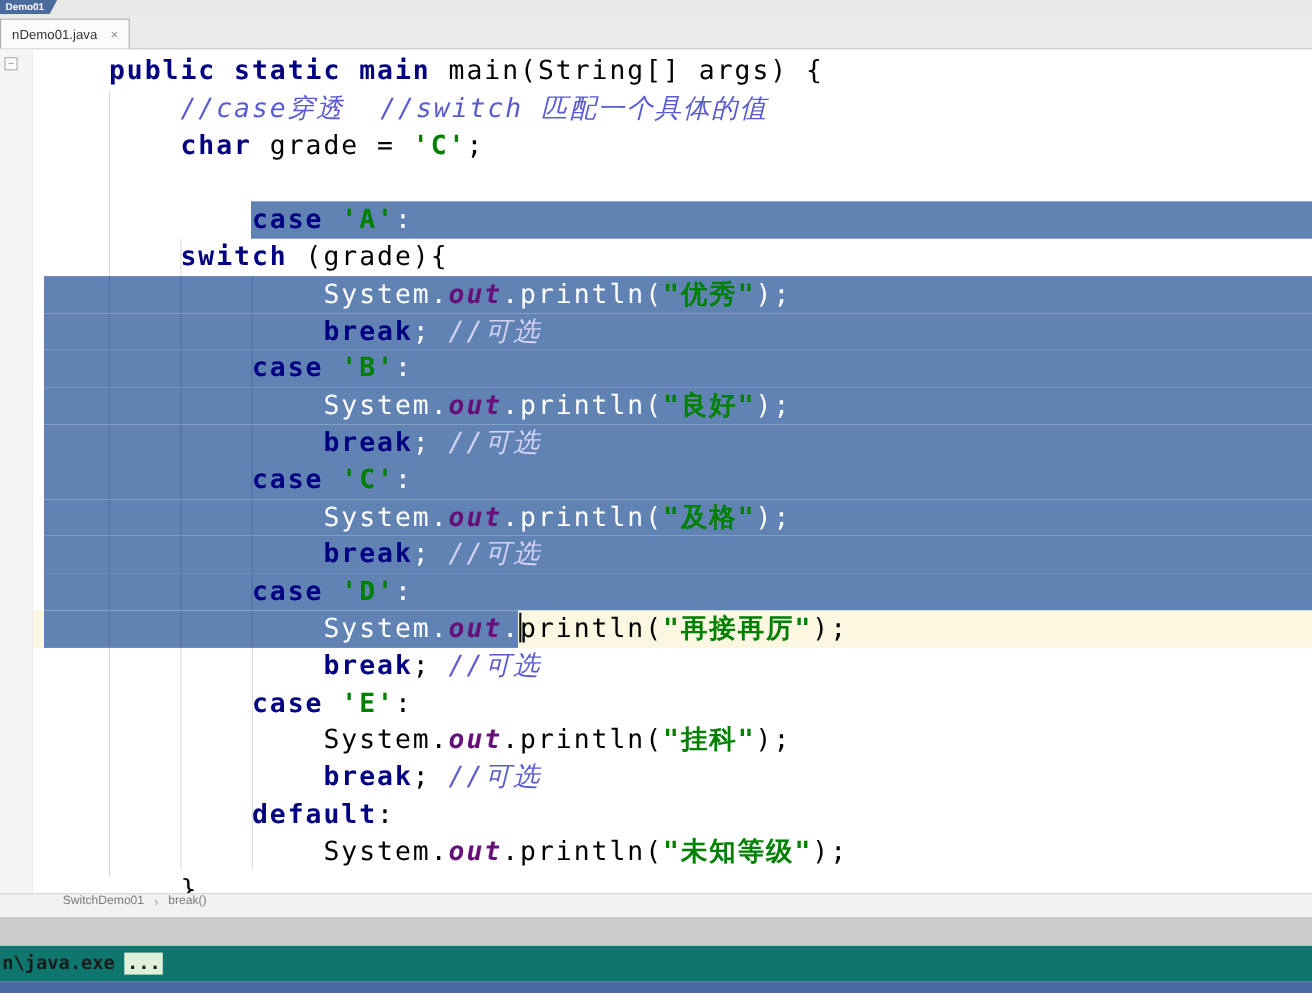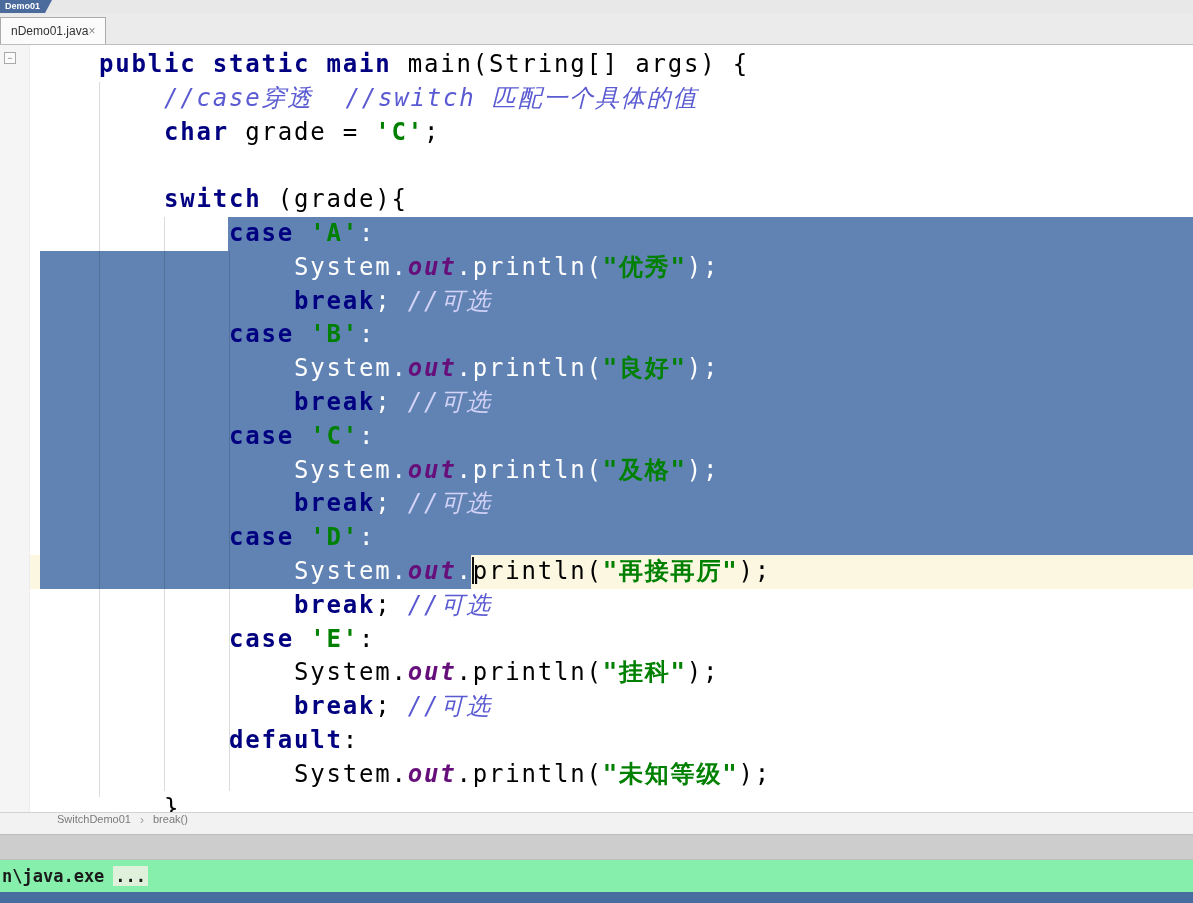--- a/index.html
+++ b/index.html
@@ -25,21 +25,21 @@
 
   
   .tabbar {
     position:absolute; top:14px; left:0; right:0; height:31px;
     background:#EBEBEB; border-bottom:1px solid #BDBDBD;
   }
   .tab {
     position:absolute; left:0; top:3px; bottom:0;
     background:#FBFBFB;
     border:1px solid #ABABAB; border-bottom:none;
-    display:flex; align-items:center; gap:0;
+    display:flex; align-items:center; gap:12px;
     padding:0 10px;
     font-size:12px; color:#333333;
   }
   .tab .tab-close { color:#8A8A8A; font-size:12px; line-height:12px; cursor:pointer; }
 
   
   .editor {
     position:absolute; top:45px; left:0; right:0; height:767px;
     background:#ffffff; overflow:hidden;
   }
@@ -94,21 +94,21 @@
   }
   .crumbbar .sep { color:#A0A0A0; font-size:12px; }
 
   
   .band {
     position:absolute; top:834px; left:0; right:0; height:26px;
     background:#CDCDCD; border-top:1px solid #BDBDBD; border-bottom:1px solid #BFBFBF;
   }
   .console {
     position:absolute; top:860px; left:0; right:0; height:32px;
-    background:#86efac;
+    background:#0f766e;
     font-family:"DejaVu Sans Mono", monospace;
     font-size:17px; font-weight:bold; color:#1A1A1A;
     display:flex; align-items:center; padding-left:2px;
   }
   .console .hl { background:#DFF0DB; margin-left:9px; padding:0 2px; }
   .bluebar {
     position:absolute; top:892px; left:0; right:0; height:11px;
     background:var(--bar,#476C9F);
   }
 </style>
@@ -128,22 +128,22 @@
 
 <div class="editor">
   <div class="gutter">
     <div class="fold">−</div>
   </div>
   <div class="code">
       <div class="line bg-none"><span class="tok plain">    </span><span class="tok kw">public</span><span class="tok plain"> </span><span class="tok kw">static</span><span class="tok plain"> </span><span class="tok kw">main</span><span class="tok plain"> main(String[] args) {</span></div>
       <div class="line bg-none"><span class="tok plain">        </span><span class="tok comment">//case穿透  //switch 匹配一个具体的值</span></div>
       <div class="line bg-none"><span class="tok plain">        </span><span class="tok kw">char</span><span class="tok plain"> grade = </span><span class="tok str">'C'</span><span class="tok plain">;</span></div>
       <div class="line bg-none"><span class="tok plain"></span></div>
+      <div class="line bg-fromtext"><span class="tok plain sel">            </span><span class="tok kw sel">case</span><span class="tok plain sel"> </span><span class="tok str sel">'A'</span><span class="tok plain sel">:</span></div>
       <div class="line bg-none"><span class="tok plain">        </span><span class="tok kw">switch</span><span class="tok plain"> (grade){</span></div>
-      <div class="line bg-fromtext"><span class="tok plain sel">            </span><span class="tok kw sel">case</span><span class="tok plain sel"> </span><span class="tok str sel">'A'</span><span class="tok plain sel">:</span></div>
       <div class="line bg-full"><span class="tok plain sel">                System.</span><span class="tok field sel">out</span><span class="tok plain sel">.println(</span><span class="tok str sel">"优秀"</span><span class="tok plain sel">);</span></div>
       <div class="line bg-full"><span class="tok plain sel">                </span><span class="tok kw sel">break</span><span class="tok plain sel">; </span><span class="tok comment sel">//可选</span></div>
       <div class="line bg-full"><span class="tok plain sel">            </span><span class="tok kw sel">case</span><span class="tok plain sel"> </span><span class="tok str sel">'B'</span><span class="tok plain sel">:</span></div>
       <div class="line bg-full"><span class="tok plain sel">                System.</span><span class="tok field sel">out</span><span class="tok plain sel">.println(</span><span class="tok str sel">"良好"</span><span class="tok plain sel">);</span></div>
       <div class="line bg-full"><span class="tok plain sel">                </span><span class="tok kw sel">break</span><span class="tok plain sel">; </span><span class="tok comment sel">//可选</span></div>
       <div class="line bg-full"><span class="tok plain sel">            </span><span class="tok kw sel">case</span><span class="tok plain sel"> </span><span class="tok str sel">'C'</span><span class="tok plain sel">:</span></div>
       <div class="line bg-full"><span class="tok plain sel">                System.</span><span class="tok field sel">out</span><span class="tok plain sel">.println(</span><span class="tok str sel">"及格"</span><span class="tok plain sel">);</span></div>
       <div class="line bg-full"><span class="tok plain sel">                </span><span class="tok kw sel">break</span><span class="tok plain sel">; </span><span class="tok comment sel">//可选</span></div>
       <div class="line bg-full"><span class="tok plain sel">            </span><span class="tok kw sel">case</span><span class="tok plain sel"> </span><span class="tok str sel">'D'</span><span class="tok plain sel">:</span></div>
       <div class="line bg-caretline"><span class="tok plain sel">                System.</span><span class="tok field sel">out</span><span class="tok plain sel">.</span><span class="caret"></span><span class="tok plain">println(</span><span class="tok str">"再接再厉"</span><span class="tok plain">);</span></div>

